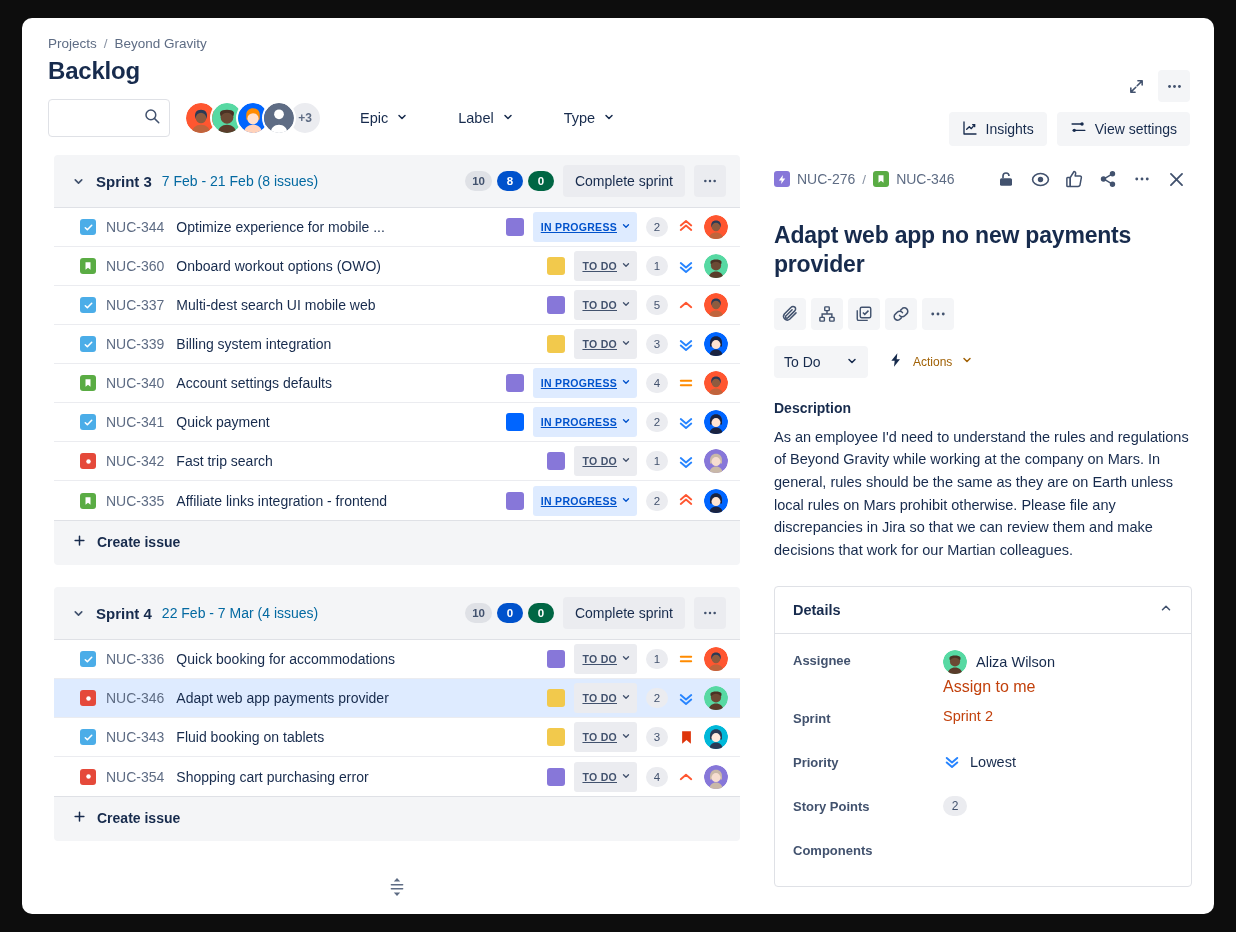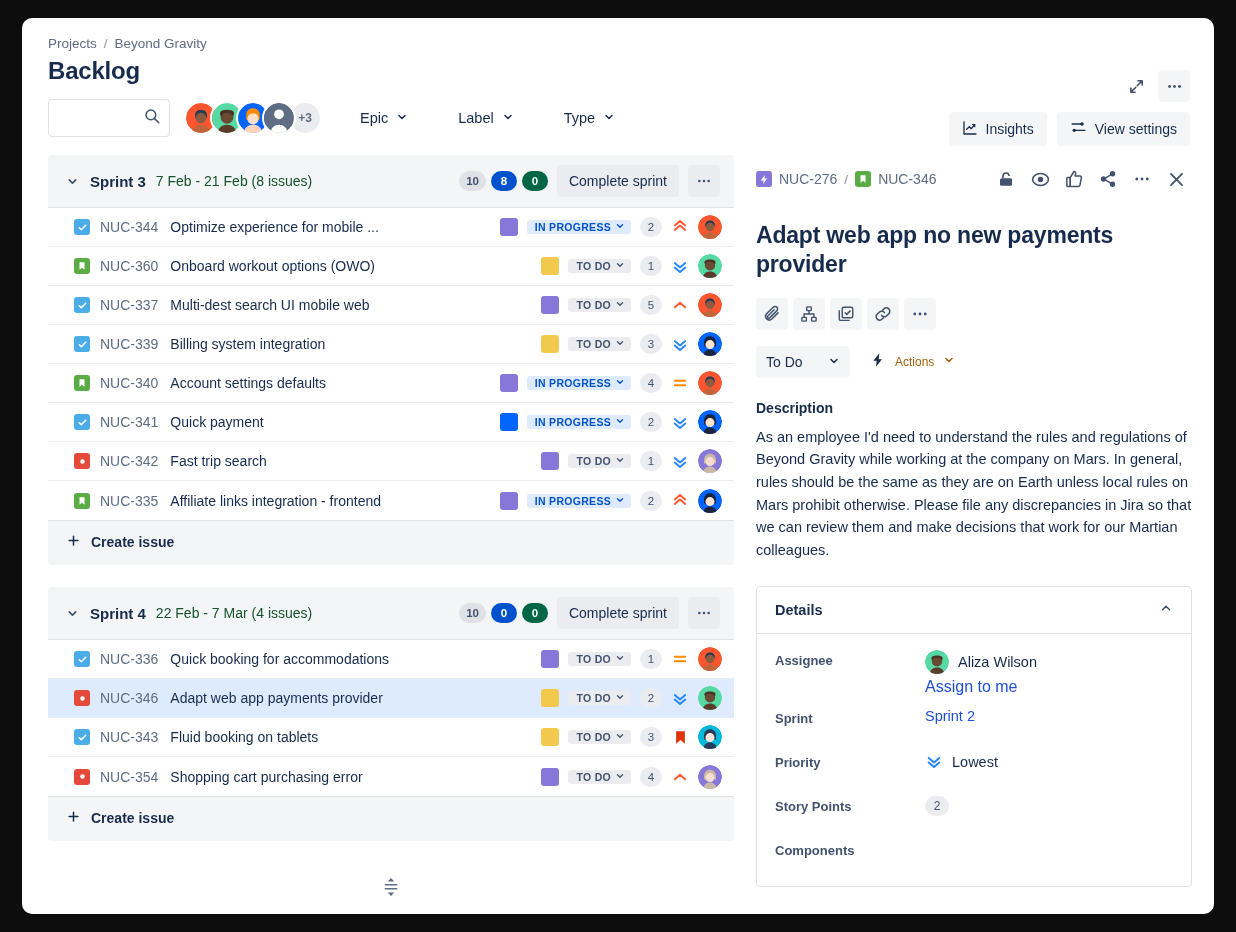--- a/index.html
+++ b/index.html
@@ -53,30 +53,30 @@
     font-size: 12px; font-weight: 600; display: flex; align-items: center; justify-content: center;
     margin-left: -8px; border: 2px solid #fff;
   }
   .filters { display: flex; align-items: center; margin-left: 24px; }
   .filter-btn {
     background: transparent; border: none; height: 34px; padding: 0 14px; display: flex; align-items: center;
     gap: 8px; font-size: 14.5px; color: #172b4d; cursor: pointer; font-family: inherit; margin-right: 22px;
   }
 
   
-  .body { flex: 1 1 auto; display: flex; min-height: 0; padding: 8px 0 0 0; }
+  .body { flex: 1 1 auto; display: flex; min-height: 0; padding: 8px 0 0 6px; gap: 12px; }
   .left-pane { width: 712px; padding: 0 0 0 26px; overflow: hidden; }
   .right-pane { flex: 1; padding: 0 22px 0 22px; overflow: hidden; position: relative; }
 
   
   .sprint { background: #f4f5f7; border-radius: 4px; margin-bottom: 22px; padding-bottom: 2px; }
   .sprint-head { display: flex; align-items: center; padding: 10px 14px 10px 18px; gap: 10px; }
   .chev { width: 14px; color: #42526e; display: flex; align-items: center; cursor: pointer;}
   .sprint-name { font-size: 15px; font-weight: 700; color: #172b4d; }
-  .sprint-meta { font-size: 14px; color: #14532d; }
+  .sprint-meta { font-size: 14px; color: #0369a1; }
   .sprint-head-right { margin-left: auto; display: flex; align-items: center; gap: 9px; }
   .pills { display: flex; align-items: center; gap: 5px; }
   .pill { min-width: 26px; height: 20px; padding: 0 7px; border-radius: 10px; font-size: 11.5px;
           font-weight: 700; display: flex; align-items: center; justify-content: center; color: #fff; }
   .pill.gray { background: #dfe1e6; color: #42526e; }
   .pill.blue { background: #0052cc; }
   .pill.green { background: #006644; }
   .btn-sprint {
     background: #ebecf0; border: none; border-radius: 4px; height: 32px; padding: 0 12px;
     font-size: 14px; color: #172b4d; cursor: pointer; font-family: inherit; font-weight: 500;
@@ -95,22 +95,22 @@
   .issue-row.selected { background: #deebff; }
   .type-icon { width: 16px; height: 16px; border-radius: 3px; flex: 0 0 auto; display:flex; align-items:center; justify-content:center; }
   .t-story { background: #4bade8; }
   .t-bug   { background: #e5493a; }
   .t-green { background: #5aac44; }
   .issue-key { color: #5e6c84; margin-left: 10px; font-size: 14px; white-space: nowrap; text-decoration: none;}
   .issue-title { color: #172b4d; margin-left: 12px; white-space: nowrap; overflow: hidden; text-overflow: ellipsis; }
   .issue-right { margin-left: auto; display: flex; align-items: center; gap: 9px; padding-left: 10px; }
   .epic-chip { width: 18px; height: 18px; border-radius: 3px; flex: 0 0 auto; }
   .status-chip {
-    height: 14px; border-radius: 3px; padding: 0 6px 0 8px; display: flex; align-items: center; gap: 4px;
-    font-size: 10.5px; font-weight: 700; letter-spacing: 0.3px; text-transform: uppercase; cursor: pointer;
+    height: 30px; border-radius: 3px; padding: 0 6px 0 8px; display: flex; align-items: center; gap: 4px;
+    font-size: 10.5px; font-weight: 700; letter-spacing: 0.3px; text-transform: uppercase; cursor: pointer; text-decoration: underline;
   }
   .st-todo { background: #ebecf0; color: #42526e; }
   .st-prog { background: #deebff; color: #0052cc; }
   .sp-badge {
     min-width: 22px; height: 20px; border-radius: 10px; background: #ebecf0; color: #42526e;
     font-size: 11.5px; display: flex; align-items: center; justify-content: center; padding: 0 6px;
   }
   .prio { width: 18px; display: flex; align-items: center; justify-content: center; }
   .row-av { width: 24px; height: 24px; border-radius: 50%; overflow: hidden; flex: 0 0 auto; }
   .create-issue {
@@ -141,21 +141,21 @@
   .desc { font-size: 14.5px; color: #172b4d; line-height: 1.56; margin-top: 10px; }
 
   .details-card { border: 1px solid #dfe1e6; border-radius: 4px; margin-top: 24px; }
   .details-head { display: flex; align-items: center; padding: 14px 18px; border-bottom: 1px solid #dfe1e6; }
   .details-head h3 { font-size: 14.5px; font-weight: 700; color: #172b4d; }
   .details-body { padding: 10px 18px 8px 18px; }
   .d-row { display: flex; align-items: flex-start; min-height: 44px; padding: 6px 0; }
   .d-key { width: 150px; font-size: 13px; font-weight: 700; color: #42526e; padding-top: 3px; flex: 0 0 auto; }
   .d-val { font-size: 14.5px; color: #172b4d; display: flex; align-items: center; gap: 9px; flex-wrap: wrap; }
   .d-val.muted { color: #7a869a; }
-  .link { color: #1d4ed8; text-decoration: none; cursor: pointer; }
+  .link { color: #c2410c; text-decoration: none; cursor: pointer; }
   .d-assignee { display: flex; flex-direction: column; gap: 4px; }
   .d-av { width: 24px; height: 24px; border-radius: 50%; overflow: hidden; }
   .d-pts { min-width: 24px; height: 20px; padding: 0 7px; border-radius: 10px; background: #ebecf0;
            color: #42526e; font-size: 12px; display: inline-flex; align-items: center; justify-content: center; }
 
   
   .resize-handle {
     position: absolute; left: 50%; bottom: 14px; transform: translateX(-50%);
     width: 28px; height: 26px; display: flex; align-items: center; justify-content: center;
     color: #5e6c84; cursor: ns-resize;

